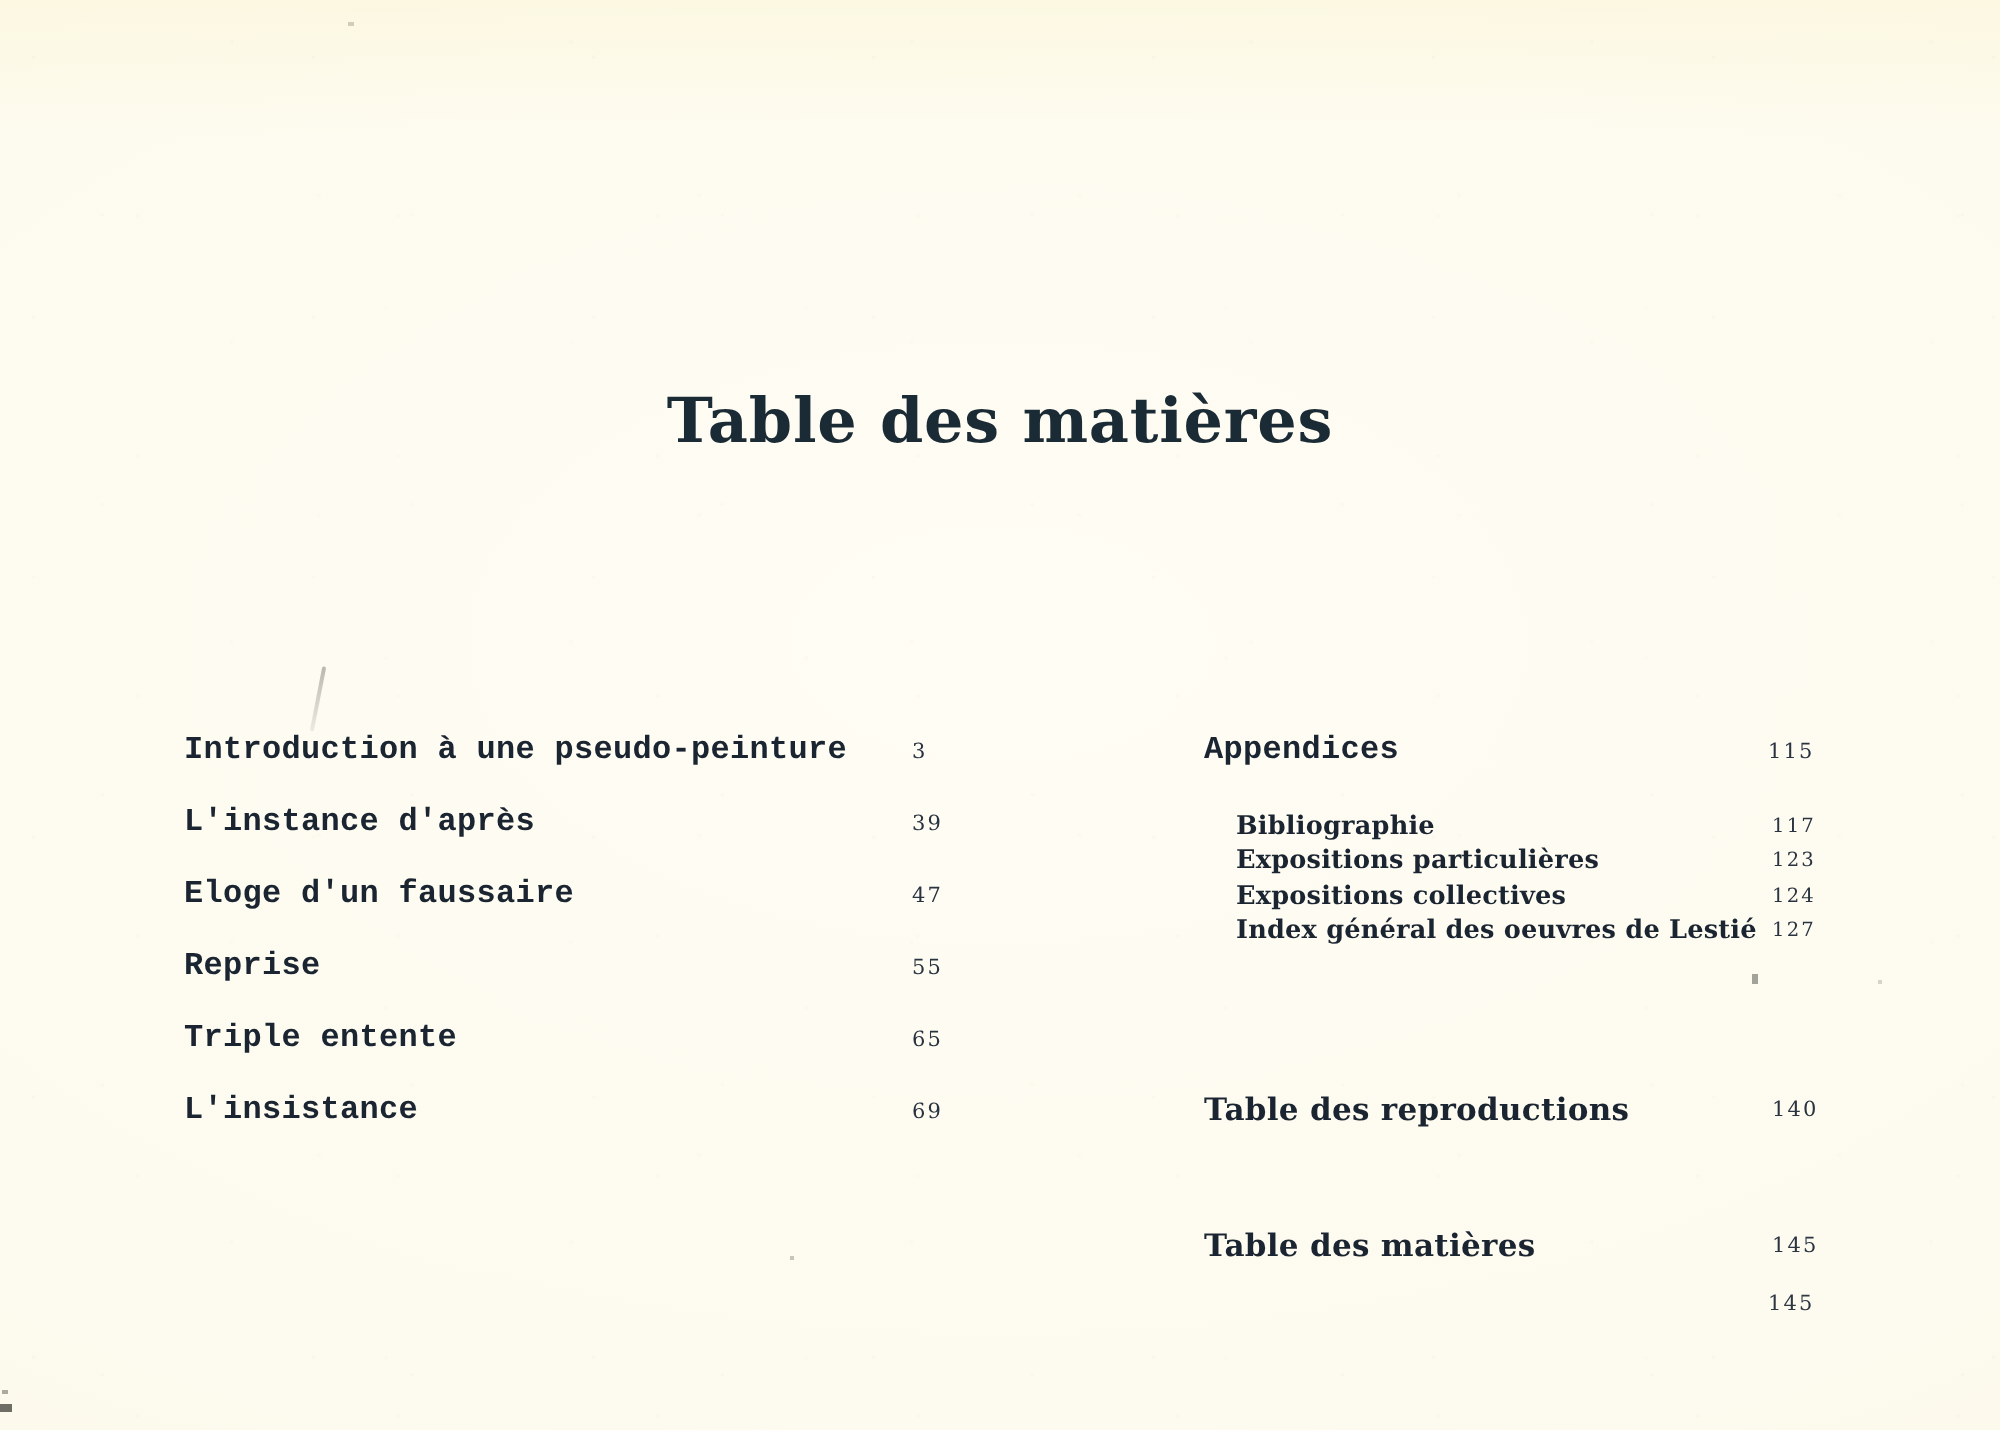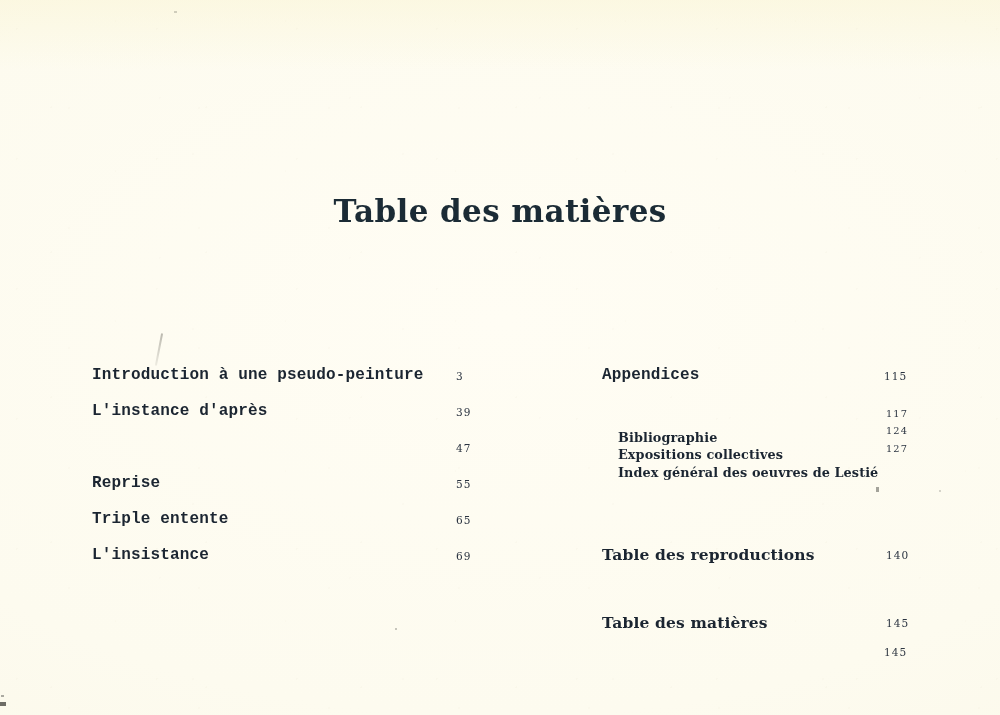--- a/index.html
+++ b/index.html
@@ -119,21 +119,20 @@
   }
   .sub-row .sub-label {
     position: absolute;
     left: 0;
     top: 0;
     font-weight: 700;
     font-size: 12.8px;
     letter-spacing: 0.1px;
     white-space: nowrap;
     color: #1b2531;
-    margin-top: 24px;
   }
   .sub-row .sub-page {
     position: absolute;
     left: 268px;
     top: 2px;
     font-size: 9.8px;
     letter-spacing: 1.1px;
     color: #2a3340;
   }
 
@@ -211,20 +210,21 @@
     </div>
 
 
 
     <div class="toc-row">
       <span class="toc-label">L'instance d'après</span>
       <span class="toc-page">39</span>
     </div>
 
     <div class="toc-row">
+      <span class="toc-label">Eloge d'un faussaire</span>
       <span class="toc-page">47</span>
     </div>
 
     <div class="toc-row">
       <span class="toc-label">Reprise</span>
       <span class="toc-page">55</span>
     </div>
 
     <div class="toc-row">
       <span class="toc-label">Triple entente</span>
@@ -248,20 +248,24 @@
   </div>
 
   <div class="sub-list">
 
     <div class="sub-row">
       <span class="sub-label">Bibliographie</span>
       <span class="sub-page">117</span>
     </div>
 
 
+    <div class="sub-row">
+      <span class="sub-label">Expositions particulières</span>
+      <span class="sub-page">123</span>
+    </div>
 
     <div class="sub-row">
       <span class="sub-label">Expositions collectives</span>
       <span class="sub-page">124</span>
     </div>
 
     <div class="sub-row">
       <span class="sub-label">Index général des oeuvres de Lestié</span>
       <span class="sub-page">127</span>
     </div>

